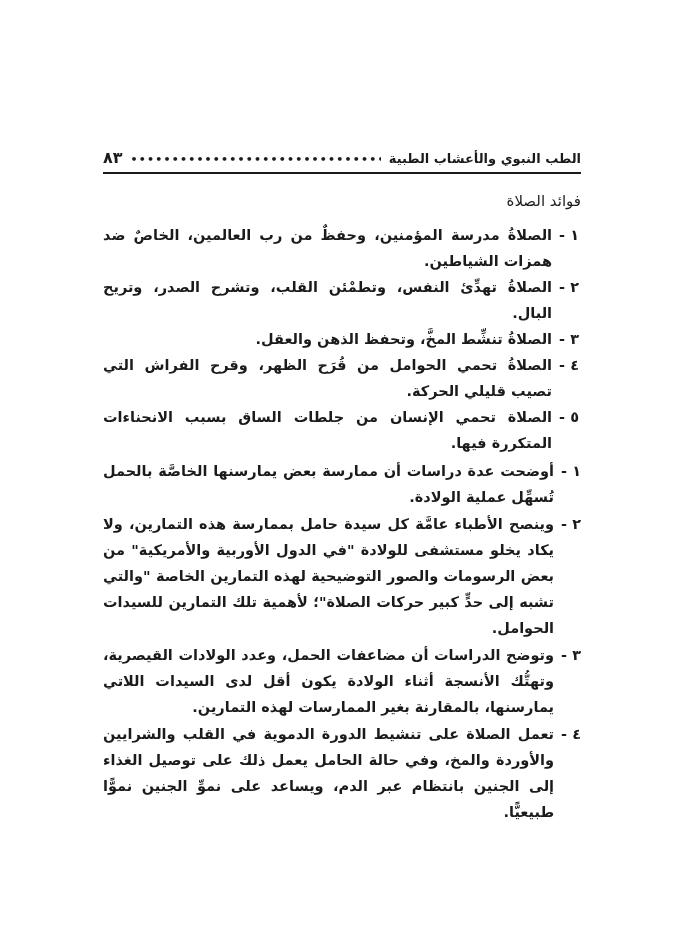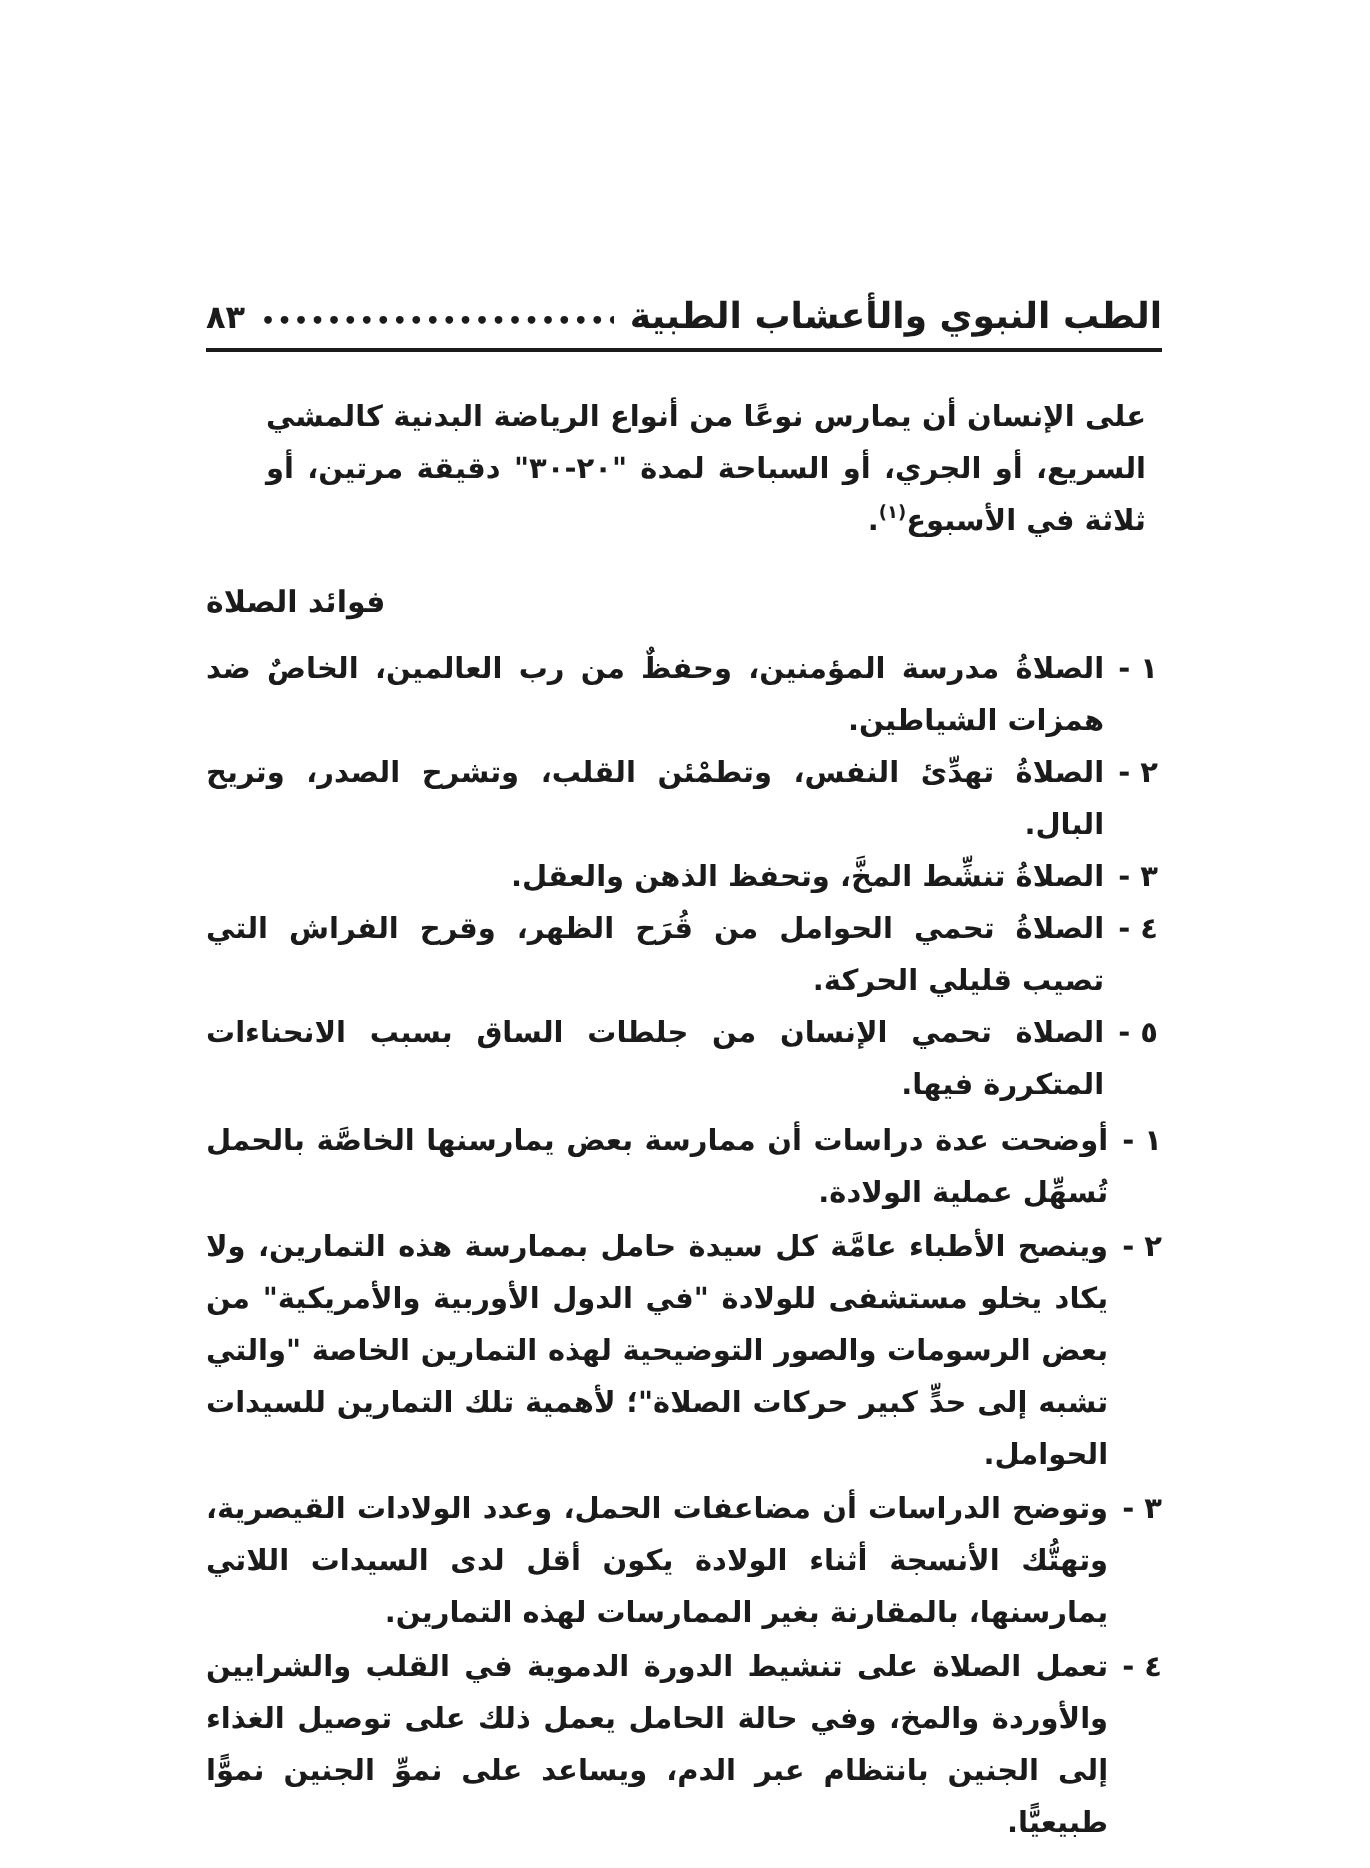--- a/index.html
+++ b/index.html
@@ -8,33 +8,33 @@
     font-family:"DejaVu Sans", sans-serif;direction:rtl;color:#1b1b1b;
     margin:0 auto;overflow:hidden;box-sizing:border-box;
   }
   .content{position:absolute;top:148px;right:104px;width:478px;}
 
   
   .page-header{
     display:flex;align-items:baseline;justify-content:space-between;
     border-bottom:2px solid #1b1b1b;padding-bottom:5px;gap:8px;
   }
-  .running-title{font-weight:bold;font-size:18px;white-space:nowrap;letter-spacing:-0.3px;}
+  .running-title{font-weight:bold;font-size:13px;white-space:nowrap;letter-spacing:-0.3px;}
   .header-dots{flex:1;overflow:hidden;white-space:nowrap;font-size:11px;font-weight:bold;letter-spacing:1.2px;line-height:1;direction:ltr;text-align:center;}
   .page-number{font-weight:bold;font-size:16px;white-space:nowrap;}
 
   
   .intro{
     margin:20px 0 0 0;padding:0 8px 0 30px;
     font-size:14.5px;line-height:26px;text-align:justify;font-weight:600;
   }
   sup.fnref{font-size:9px;vertical-align:super;line-height:0;font-weight:bold;}
 
   .section-heading{
-    text-align:left;font-weight:bold;font-size:15px;margin:14px 0 8px 0;line-height:26px;
+    text-align:right;font-weight:normal;font-size:15px;margin:14px 0 8px 0;line-height:26px;
   }
   .list{display:flex;flex-direction:column;}
   .li{display:flex;gap:7px;font-size:14.5px;line-height:26px;font-weight:600;}
   .li .num{white-space:nowrap;flex:0 0 auto;}
   .li .txt{flex:1;text-align:justify;}
   .list1 .li{padding-right:2px;}
   .list2{margin-top:2px;}
   .list2 .li{margin-bottom:1px;}
 </style>
 </head>
@@ -42,21 +42,20 @@
 
 <div class="page">
   <div class="content">
 
     <header class="page-header">
       <span class="running-title">الطب النبوي والأعشاب الطبية</span>
       <span class="header-dots">••••••••••••••••••••••••••••••••••••••</span>
       <span class="page-number">٨٣</span>
     </header>
 
-    <p class="intro"><span>على الإنسان أن يمارس نوعًا من أنواع الرياضة البدنية كالمشي السريع، أو الجري، أو السباحة لمدة "٢٠-٣٠" دقيقة مرتين، أو ثلاثة في الأسبوع</span><sup class="fnref">(١)</sup><span>.</span></p>
 
     <h2 class="section-heading">فوائد الصلاة</h2>
 
     <div class="list list1">
       <div class="li">
         <span class="num">١ -</span>
         <span class="txt">الصلاةُ مدرسة المؤمنين، وحفظٌ من رب العالمين، الخاصٌ ضد همزات الشياطين.</span>
       </div>
       <div class="li">
         <span class="num">٢ -</span>

